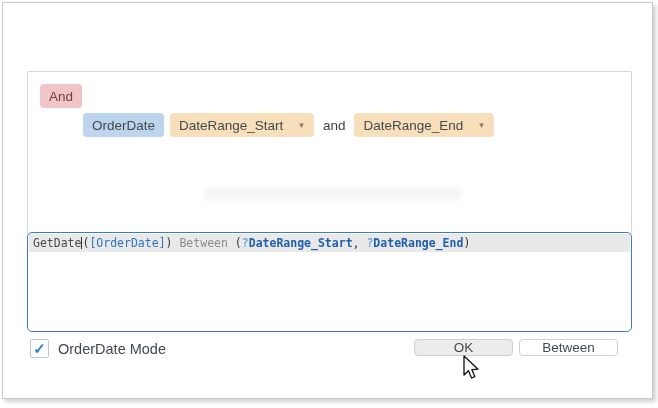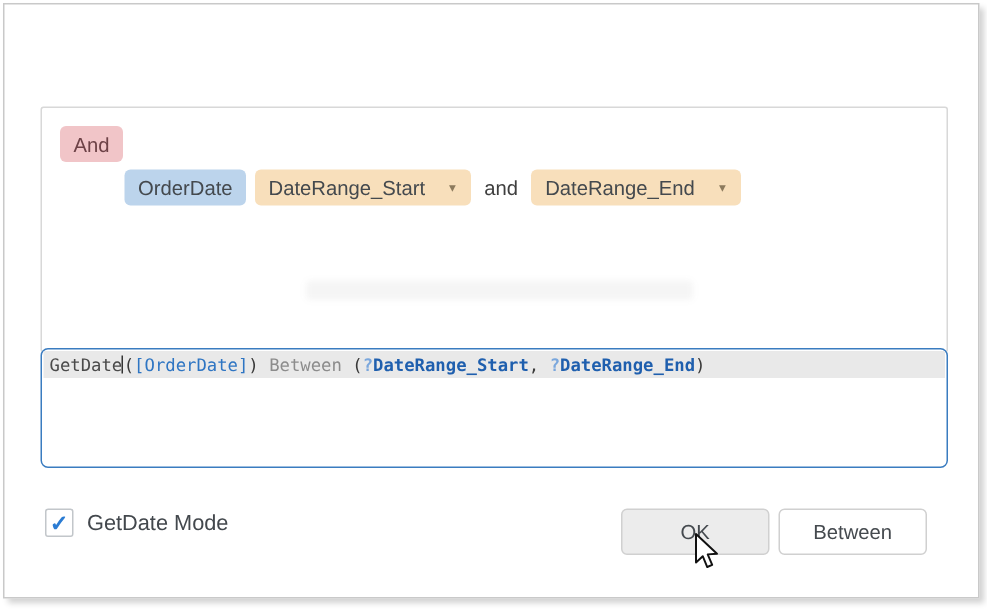--- a/index.html
+++ b/index.html
@@ -36,21 +36,21 @@
   .chip-value { background: var(--chip-value, #f8dfbb); padding-right: 10px; }
   .chip-value .arrow { margin-left: 16px; font-size: 9px; color: #8c7a5d; }
   .join-text { font-size: 13.5px; color: #3f3f3f; padding: 0 3px; }
 
   .watermark {
     position: absolute; left: 176px; top: 115px; width: 258px; height: 13px;
     background: rgba(90,90,90,0.06); filter: blur(2px); border-radius: 3px;
   }
 
   
-  .expr-box { position: absolute; left: 24px; top: 229px; width: 605px; height: 80px;
+  .expr-box { position: absolute; left: 24px; top: 229px; width: 605px; height: 100px;
     border: 1px solid var(--accent, #3a7cc0); border-radius: 5px; background: #fff; overflow: hidden; }
   .expr-line { position: absolute; left: 1px; top: 1px; right: 1px; height: 18px;
     background: #e9e9e9; }
   .expr-text { position: absolute; left: 5px; top: 3px; font-family: "DejaVu Sans Mono", monospace;
     font-size: 11.5px; white-space: pre; }
   .tok-func { color: #4a4a4a; }
   .tok-paren { color: #3a3a3a; }
   .tok-field { color: #2e75c3; }
   .tok-keyword { color: #8c8c8c; }
   .tok-qmark { color: #7aa7dd; font-weight: bold; }
@@ -60,21 +60,21 @@
     vertical-align: -2px; }
 
   
   .checkbox-wrap { position: absolute; left: 27px; top: 336px; display: flex;
     align-items: center; gap: 9px; cursor: pointer; }
   .checkbox { width: 19px; height: 19px; border: 1px solid #c2c6ca; border-radius: 2px;
     background: #fff; display: flex; align-items: center; justify-content: center;
     color: var(--check, #2b7cd3); font-size: 15px; font-weight: bold; }
   .checkbox-label { font-size: 14.5px; color: #43484d; }
 
-  .btn { position: absolute; top: 336px; width: 99px; height: 31px;
+  .btn { position: absolute; top: 336px; width: 99px; height: 17px;
     border: 1px solid #d0d0d0; border-radius: 4px; font-size: 13.5px; color: #454a4f;
     font-family: "Liberation Sans", sans-serif; cursor: pointer; text-align: center; }
   .btn-ok { left: 411px; background: #ececec; }
   .btn-cancel { left: 516px; background: #fff; }
 
   .cursor { position: absolute; left: 460px; top: 355px; width: 22px; height: 26px;
     pointer-events: none; z-index: 10; }
 </style>
 </head>
 <body>
@@ -103,21 +103,21 @@
 
   <div class="expr-box">
     <div class="expr-line"></div>
     <div class="expr-text"><span class="tok-func">GetDate</span><span class="caret"></span><span class="tok-paren">(</span><span class="tok-field">[OrderDate]</span><span class="tok-paren">)</span><span class="tok-keyword"> Between </span><span class="tok-paren">(</span><span class="tok-qmark">?</span><span class="tok-param">DateRange_Start</span><span class="tok-punct">, </span><span class="tok-qmark">?</span><span class="tok-param">DateRange_End</span><span class="tok-paren">)</span></div>
   </div>
 
   <div class="checkbox-wrap">
     <span class="checkbox">
         <span>✓</span>
       </span>
-    <span class="checkbox-label">GetDate Mode</span>
+    <span class="checkbox-label">OrderDate Mode</span>
   </div>
 
   <button class="btn btn-ok">OK</button>
   <button class="btn btn-cancel">Between</button>
 
 </div>
 
 <svg class="cursor" viewBox="0 0 22 26">
   <path d="M4 1 L4 20 L8.5 15.8 L11.5 23 L14.8 21.6 L11.8 14.6 L18 14.2 Z" fill="#fff" stroke="#111" stroke-width="1.3" stroke-linejoin="round"></path>
 </svg>

